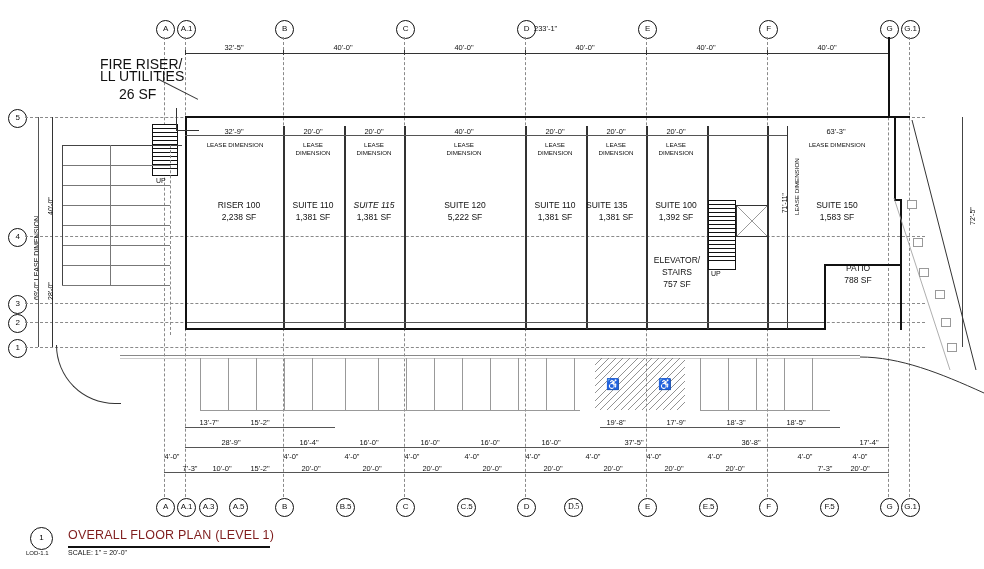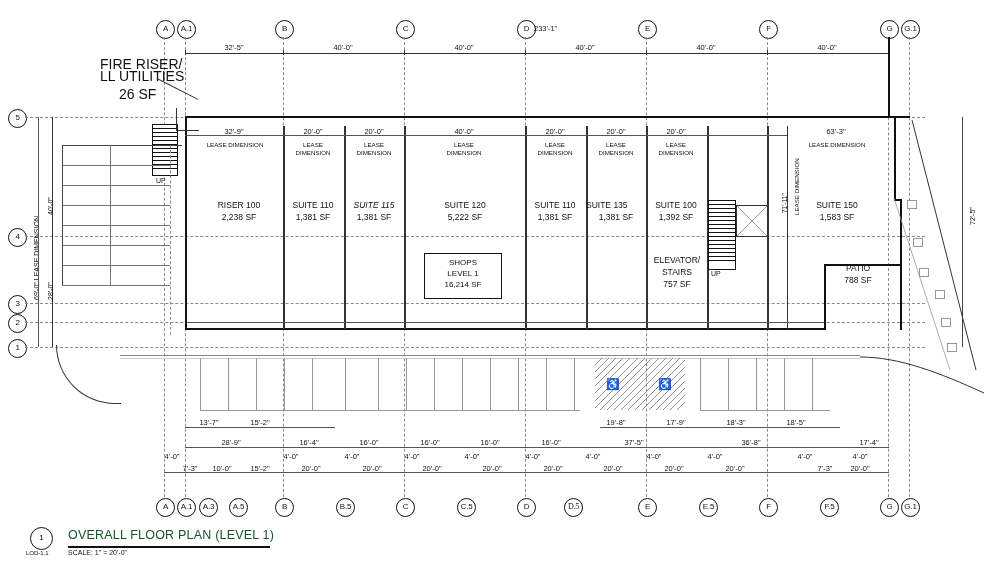--- a/index.html
+++ b/index.html
@@ -98,21 +98,21 @@
     border: 1px solid #111;
     border-radius: 50%;
     font-size: 8px;
     line-height: 20px;
     text-align: center;
     background: #fff;
   }
   .title-main {
     position: absolute;
     font-size: 12.5px;
-    color: #14532d;
+    color: #7f1d1d;
     letter-spacing: 0.2px;
   }
   .title-scale {
     position: absolute;
     font-size: 7px;
     color: #111;
   }
   .title-sheet {
     position: absolute;
     font-size: 6px;
@@ -324,25 +324,20 @@
     <div class="suite-name" style="left:586px; top:200px; width:36px;">SUITE 135</div>
     <div class="suite-name" style="left:586px; top:212px; width:60px;">1,381 SF</div>
 
     <div class="suite-name" style="left:646px; top:200px; width:60px;">SUITE 100</div>
     <div class="suite-name" style="left:646px; top:212px; width:60px;">1,392 SF</div>
 
     <div class="suite-name" style="left:797px; top:200px; width:80px;">SUITE 150</div>
     <div class="suite-name" style="left:797px; top:212px; width:80px;">1,583 SF</div>
   </div>
 
-  <div class="shops-box" style="left:424px; top:253px; width:78px; height:46px;">
-    <div>SHOPS</div>
-    <div>LEVEL 1</div>
-    <div>16,214 SF</div>
-  </div>
 
   <div class="suite-name" style="left:640px; top:255px; width:74px;">ELEVATOR/</div>
   <div class="suite-name" style="left:640px; top:267px; width:74px;">STAIRS</div>
   <div class="suite-name" style="left:640px; top:279px; width:74px;">757 SF</div>
   <div class="lbl" style="left:711px; top:270px; font-size:7px;">UP</div>
 
   <div class="stair" style="left:708px; top:200px; width:26px; height:68px;">
     <div></div>
       <div></div>
       <div></div>

